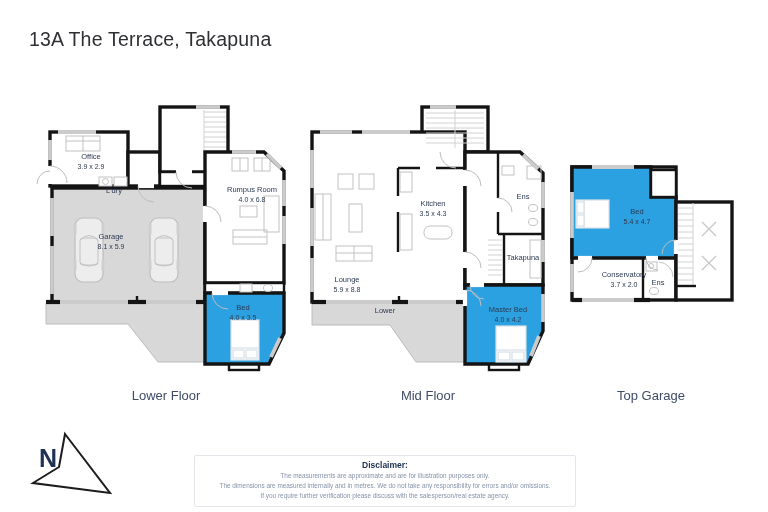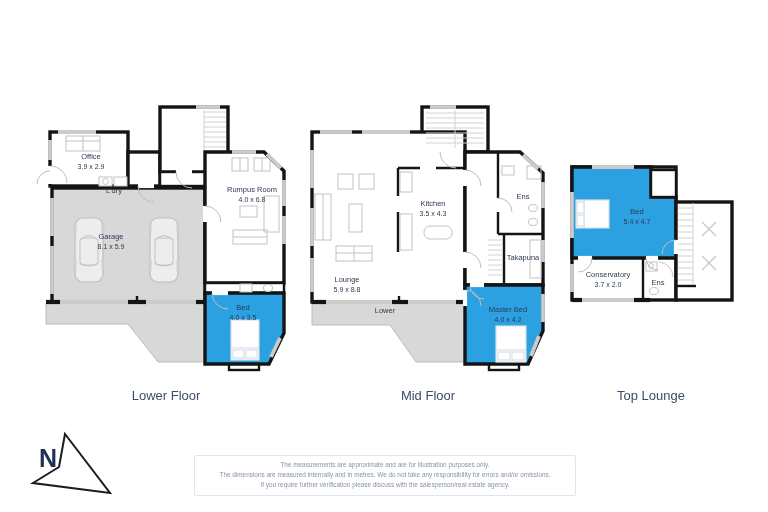--- a/index.html
+++ b/index.html
@@ -265,20 +265,21 @@
       <path class="arc" d="M592,258 A14,14 0 0 1 578,272"></path>
       <line class="gap" x1="646" y1="258" x2="658" y2="258"></line>
       <path class="arc" d="M646,258 A12,12 0 0 0 658,270"></path>
       <line class="gap" x1="676" y1="240" x2="676" y2="254"></line>
       <path class="arc" d="M676,240 A14,14 0 0 0 662,254"></path>
     </g>
 
     <polygon points="65,434 110,493 33,483 59,467" fill="#ffffff" stroke="#1c1c1c" stroke-width="2" stroke-linejoin="miter"></polygon>
   </svg>
 
+  <div class="page-title">13A The Terrace, Takapuna</div>
 
   <div class="rlabel" style="left:91px;top:161px">
     <span class="rname">Office</span>
     <span class="rdims">3.9 x 2.9</span>
   </div>
   <div class="rlabel" style="left:114px;top:191px">
     <span class="rname">L'dry</span>
 
   </div>
   <div class="rlabel" style="left:111px;top:241px">
@@ -316,34 +317,35 @@
   </div>
   <div class="rlabel" style="left:508px;top:314px">
     <span class="rname">Master Bed</span>
     <span class="rdims">4.0 x 4.2</span>
   </div>
 
   <div class="rlabel" style="left:637px;top:216px">
     <span class="rname">Bed</span>
     <span class="rdims">5.4 x 4.7</span>
   </div>
-  <div class="rlabel" style="left:608px;top:279px">
+  <div class="rlabel" style="left:624px;top:279px">
     <span class="rname">Conservatory</span>
     <span class="rdims">3.7 x 2.0</span>
   </div>
   <div class="rlabel" style="left:658px;top:283px">
     <span class="rname">Ens</span>
 
   </div>
 
   <div class="flabel" style="left:166px;top:395px">Lower Floor</div>
   <div class="flabel" style="left:428px;top:395px">Mid Floor</div>
-  <div class="flabel" style="left:651px;top:395px">Top Lounge</div>
+  <div class="flabel" style="left:651px;top:395px">Top Garage</div>
 
   <div class="north-n" style="left:48px;top:458px">N</div>
 
   <div class="disclaimer">
+    <div class="disclaimer-title">Disclaimer:</div>
     <div class="disclaimer-line">The measurements are approximate and are for illustration purposes only.</div>
     <div class="disclaimer-line">The dimensions are measured internally and in metres. We do not take any responsibility for errors and/or omissions.</div>
     <div class="disclaimer-line">If you require further verification please discuss with the salesperson/real estate agency.</div>
   </div>
 
 </div>
 
 </body></html>

